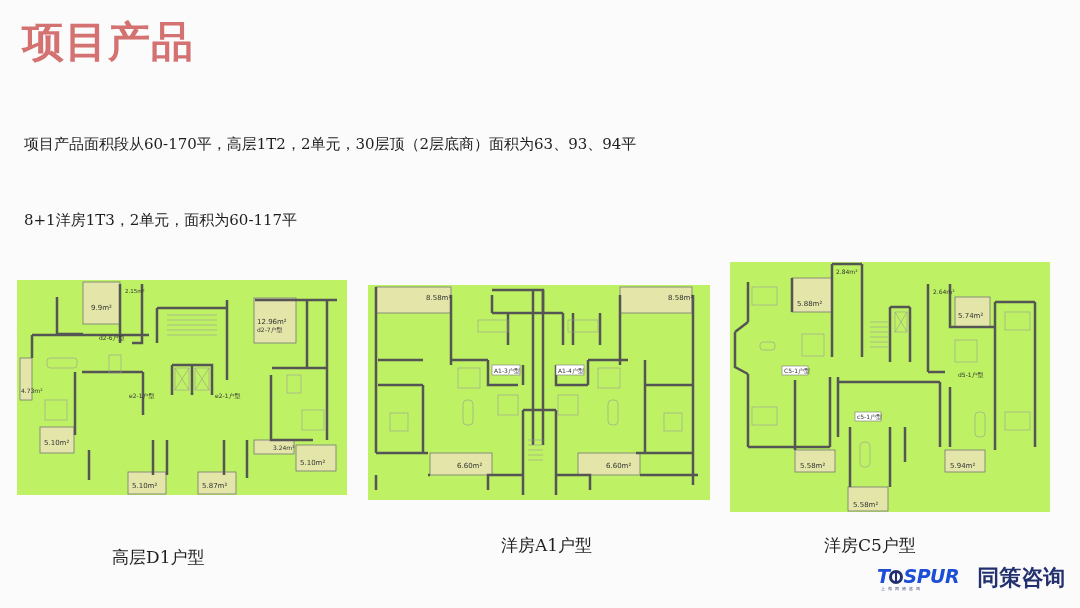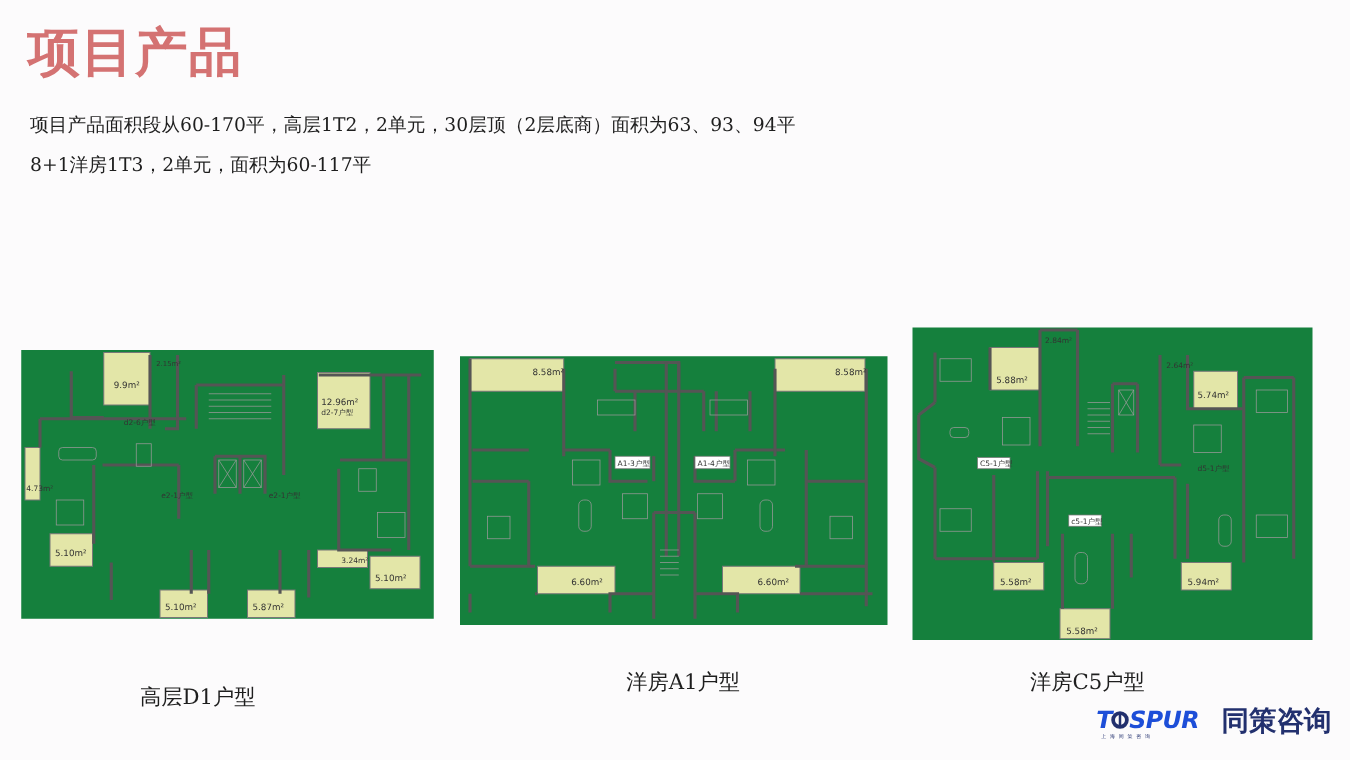--- a/index.html
+++ b/index.html
@@ -5,27 +5,27 @@
   * { box-sizing: border-box; margin: 0; padding: 0; }
   html, body { width: 1080px; height: 608px; background: #fcfbfc; overflow: hidden; }
   body { position: relative; font-family: "DejaVu Serif", "Liberation Serif", serif; color: #1e1e1e; }
 
   .title {
     position: absolute; left: 22px; top: 14px;
     font-family: "DejaVu Sans", "Liberation Sans", sans-serif;
     font-size: 42px; font-weight: bold; color: #d47272; letter-spacing: 1px;
   }
   .lines { position: absolute; left: 24px; top: 89px; }
-  .line { font-size: 15px; height: 32px; line-height: 22px; white-space: nowrap; }
+  .line { font-size: 15px; height: 32px; line-height: 22px; white-space: nowrap; margin-top: 44px; }
   .line.red {
     color: #c80f16; font-weight: bold;
     font-family: "DejaVu Sans", "Liberation Sans", sans-serif; font-size: 14.5px;
   }
 
-  .plan { position: absolute; background: #15803d; }
+  .plan { position: absolute; background: #bef264; }
   .plan svg { display: block; }
   .caption { position: absolute; top: 534px; font-size: 17px; white-space: nowrap; }
 
   .logo { position: absolute; left: 877px; top: 566px; display: flex; align-items: flex-start; }
   .logo .en {
     font-family: "DejaVu Sans", "Liberation Sans", sans-serif; font-weight: bold; font-style: italic;
     font-size: 19px; color: #1d4ed8; letter-spacing: -0.5px; line-height: 20px;
   }
   .logo .sub { font-size: 4px; color: #22306e; letter-spacing: 3px; padding-left: 4px; }
   .logo .cn {

